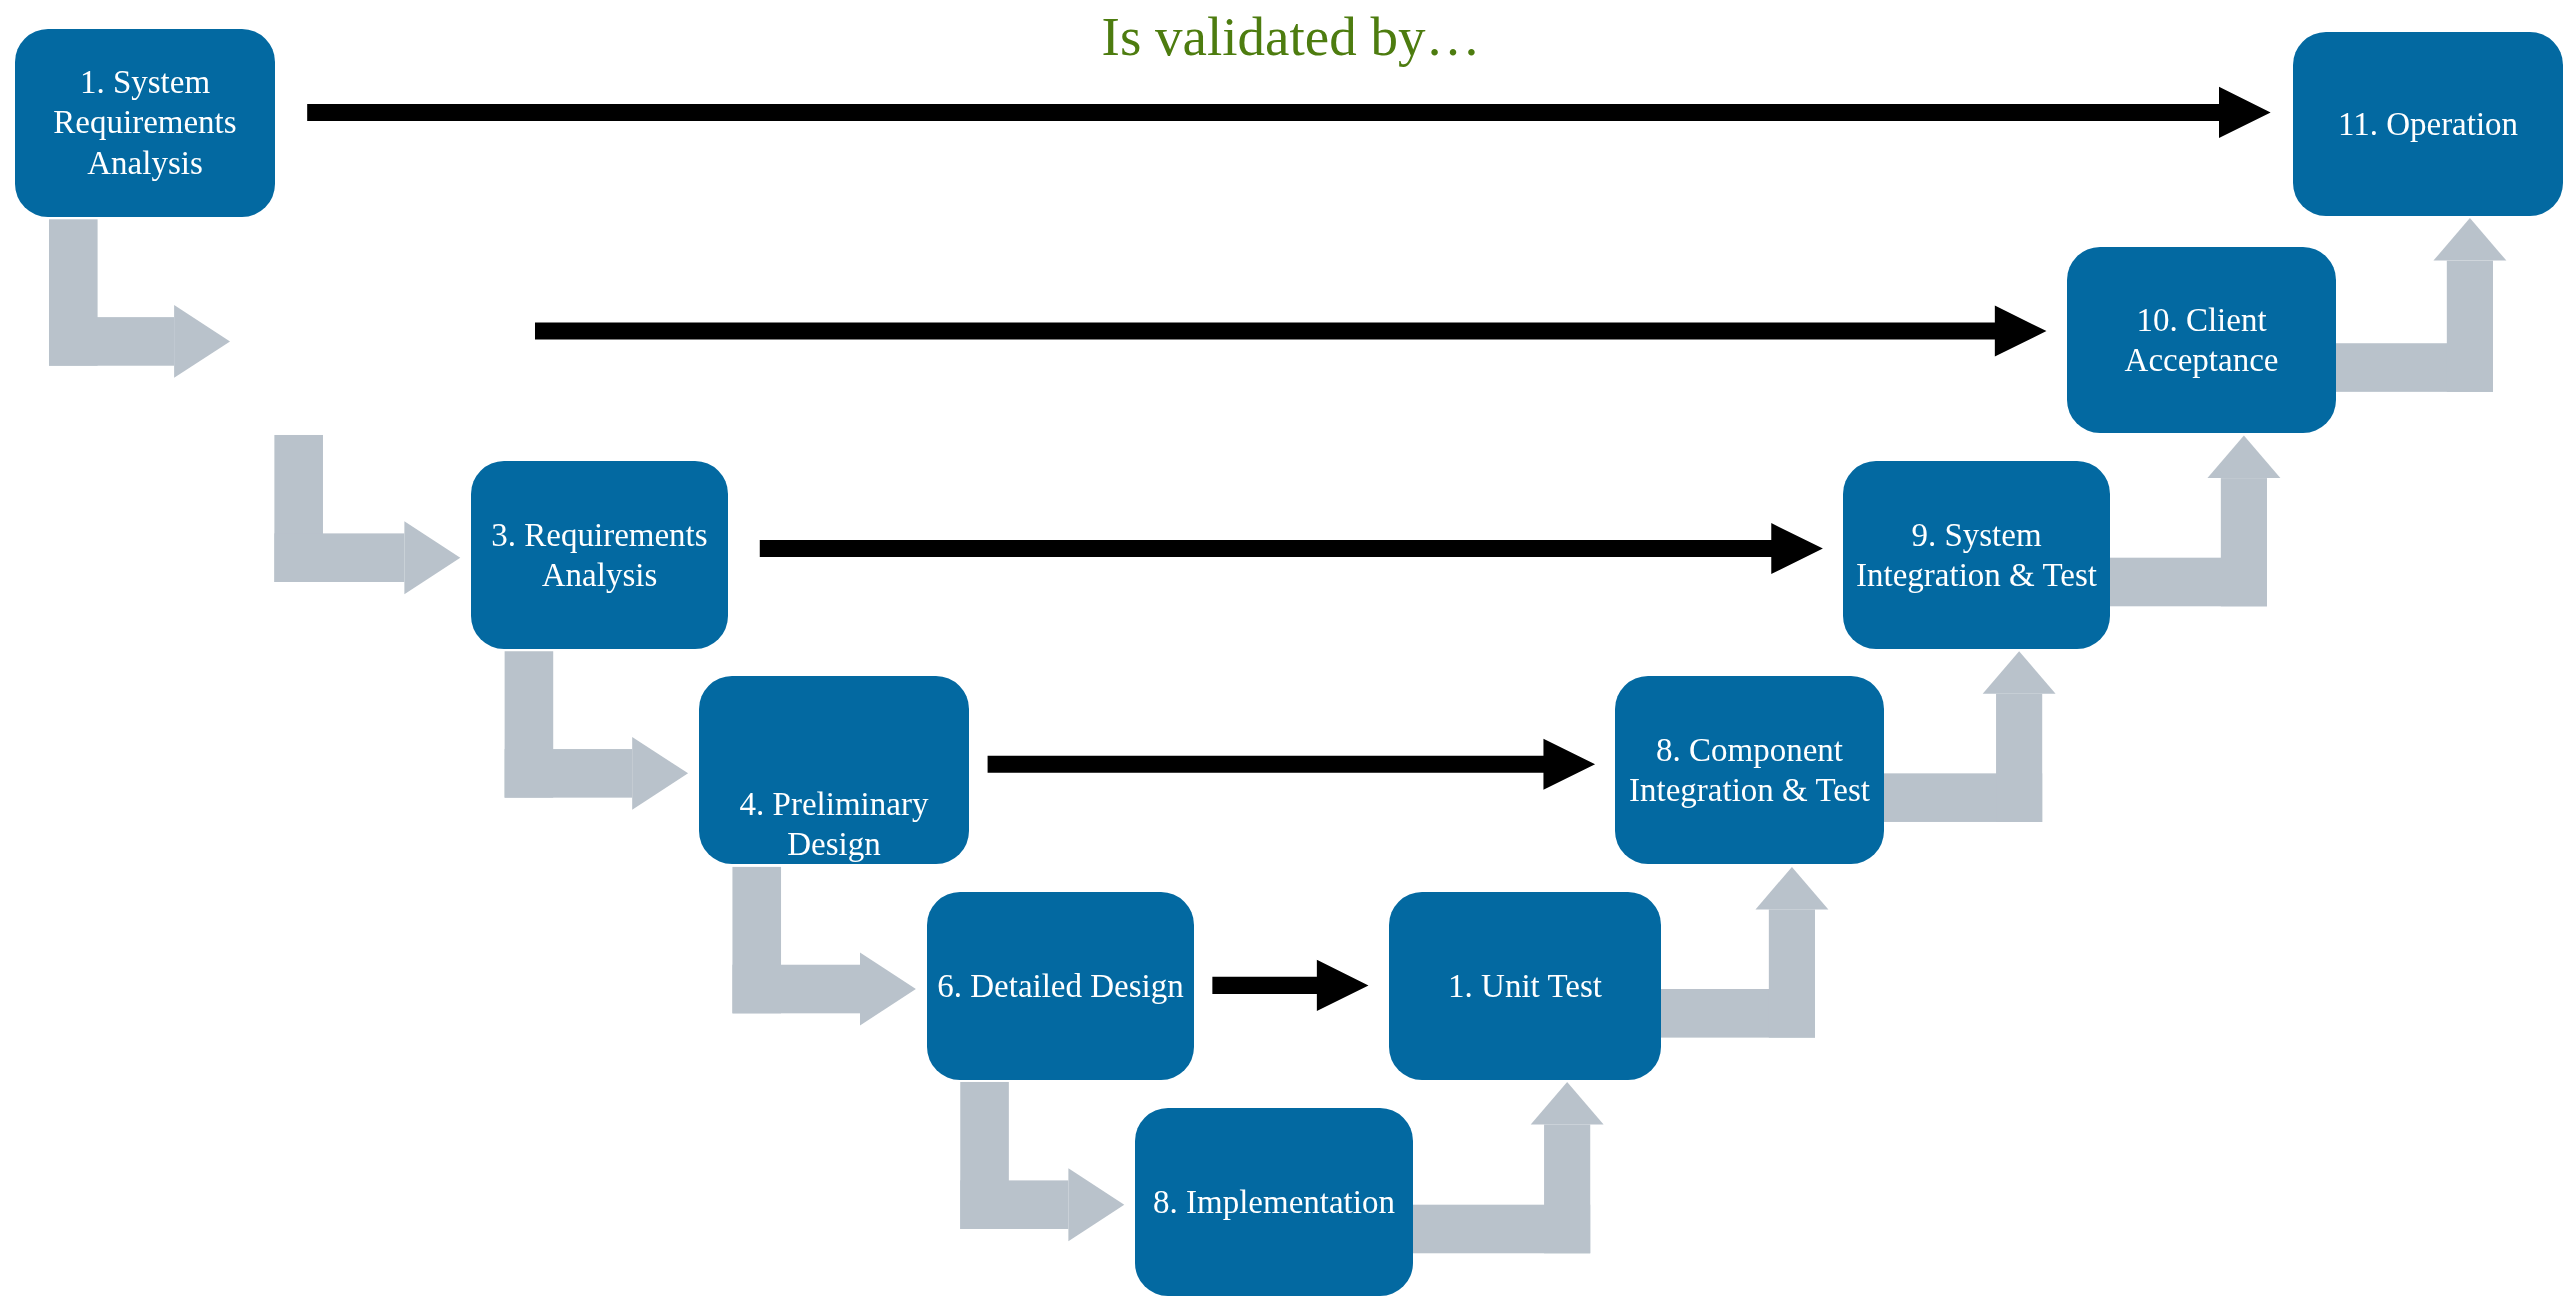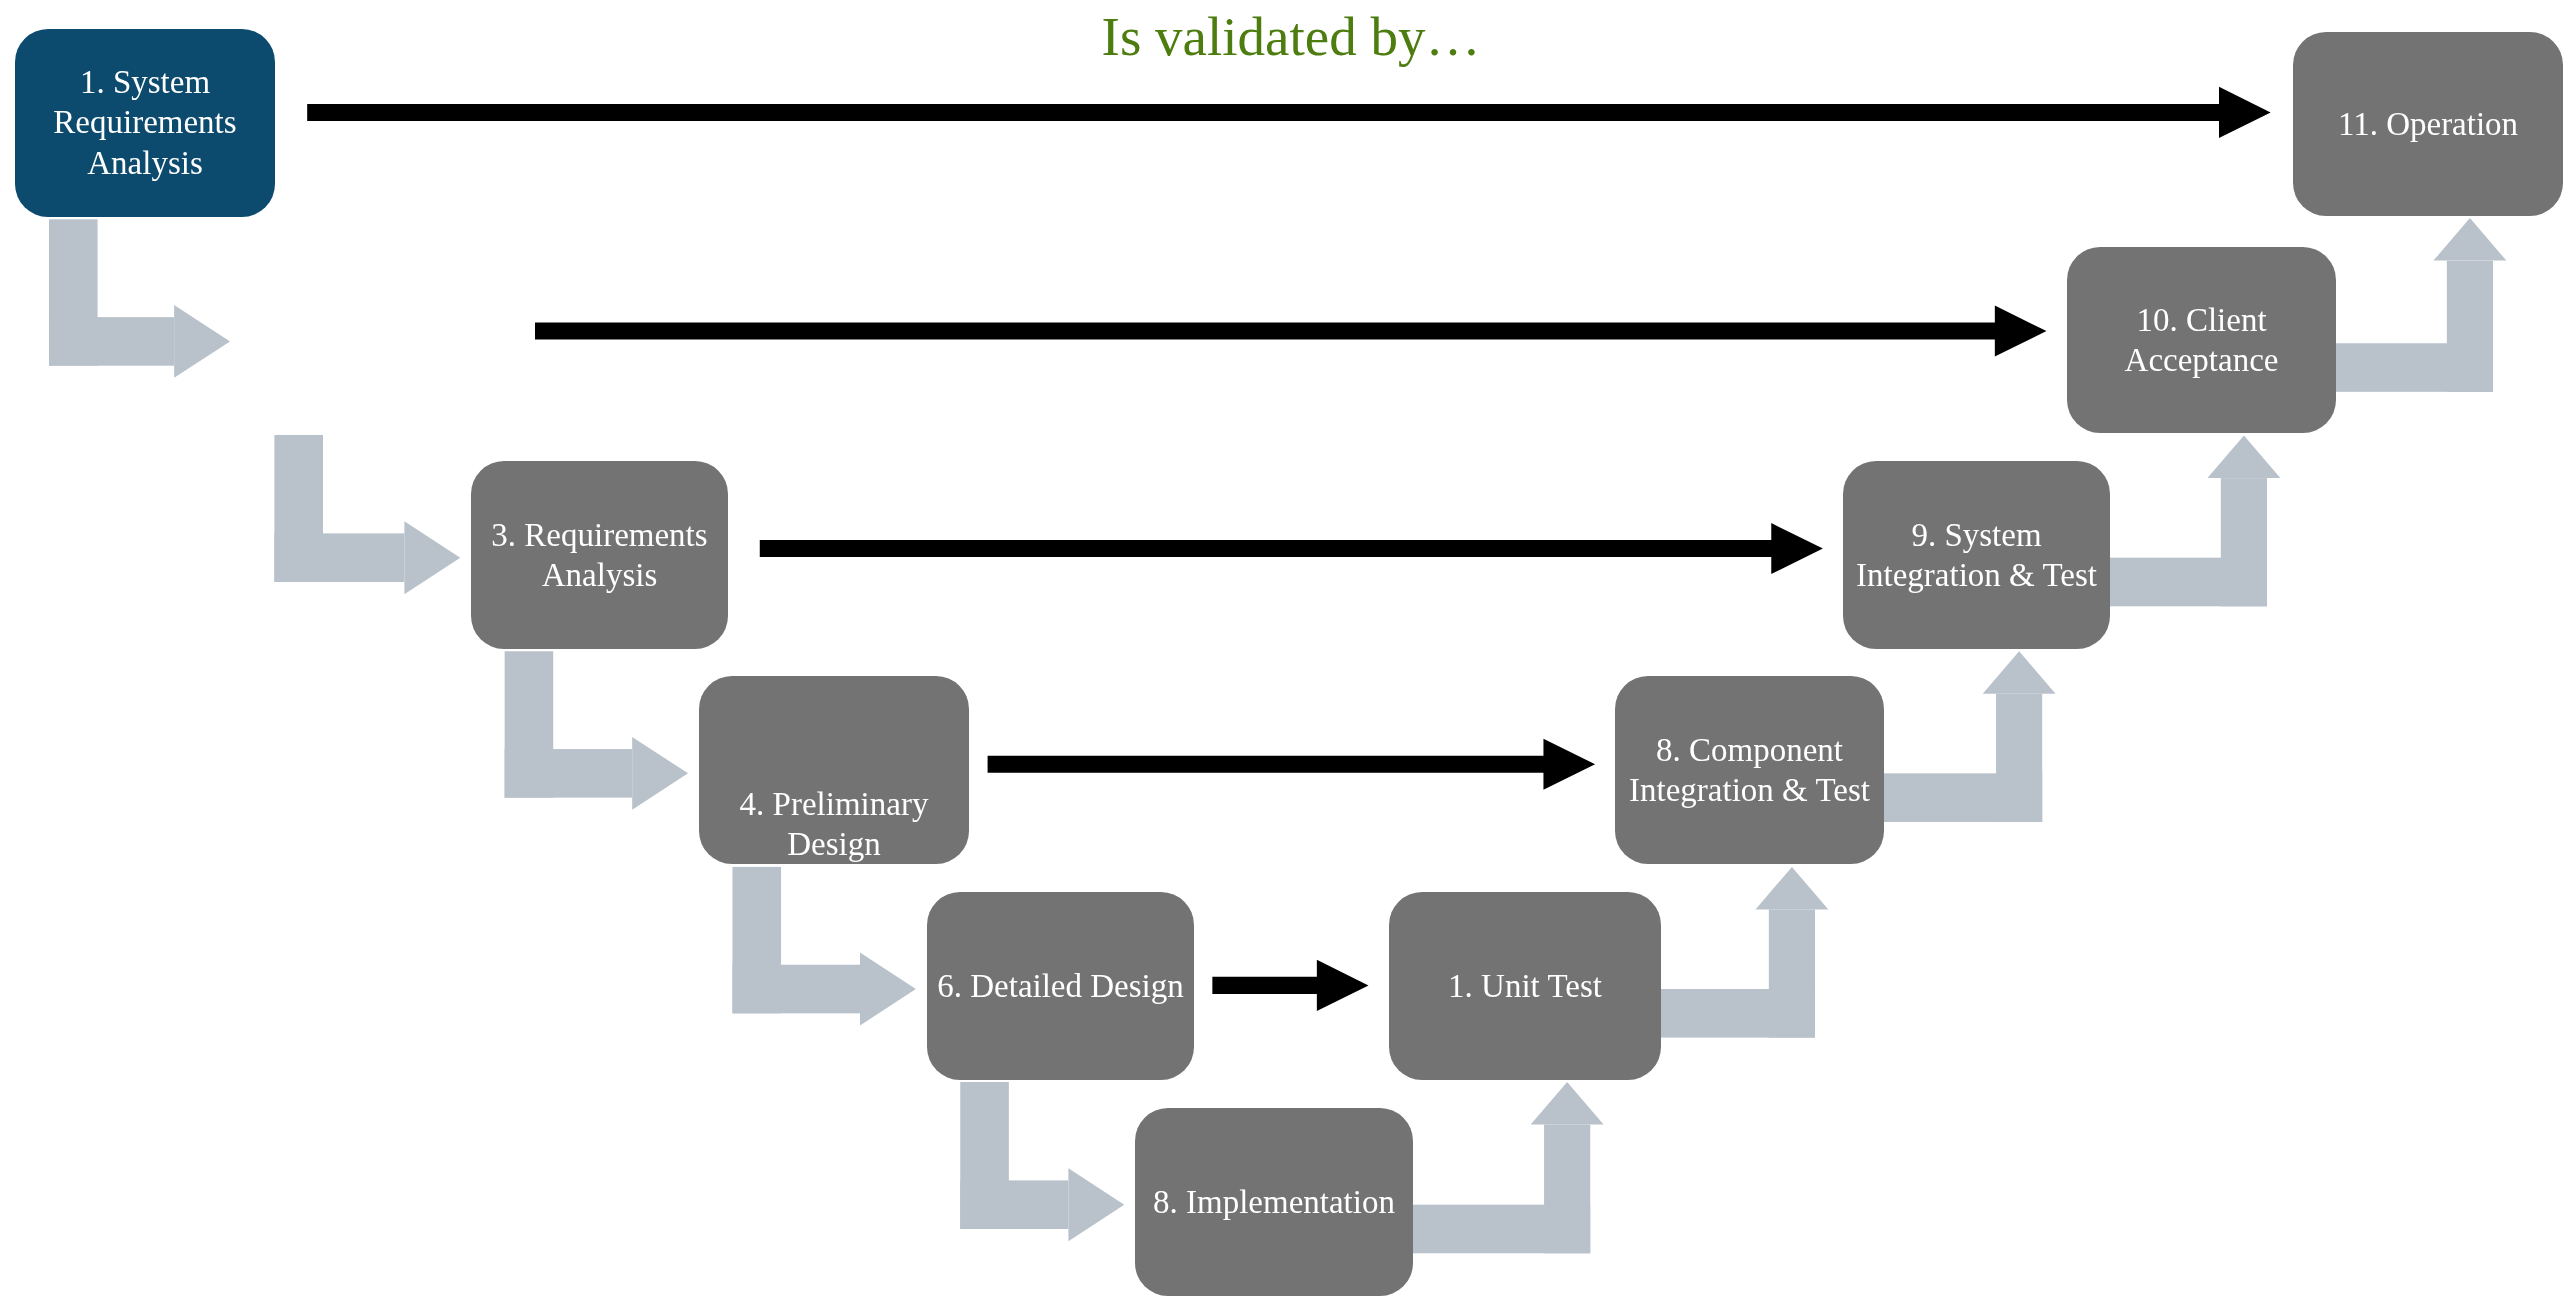--- a/index.html
+++ b/index.html
@@ -38,22 +38,22 @@
     display: flex;
     align-items: center;
     justify-content: center;
     text-align: center;
     color: #FFFFFF;
     font-size: 33px;
     line-height: 1.22;
     padding: 0 3.6px;
     box-sizing: border-box;
   }
-  .green { background: #0c4a6e; }
-  .teal  { background: #737373; }
+  .green { background: #0369a1; }
+  .teal  { background: #0369a1; }
 
   .b1  { left: 15px;   top: 28.6px;   width: 260px; height: 188px; }
   .b2  { left: 241px;  top: 244px;  width: 263px; height: 188px; }
   .b3  { left: 471px;  top: 461px;  width: 257px; height: 188px; }
   .b4  { left: 699px; top: 676px; width: 270px; height: 188px; align-items: flex-end; }
   .b5  { left: 927px; top: 892px; width: 267px; height: 188px; }
   .b6  { left: 1135px; top: 1108px; width: 278px; height: 188px; }
   .b7  { left: 1389px; top: 892px; width: 272px; height: 188px; }
   .b8  { left: 1615px; top: 676px; width: 269px; height: 188px; }
   .b9  { left: 1843px; top: 461px;  width: 267px; height: 188px; }

